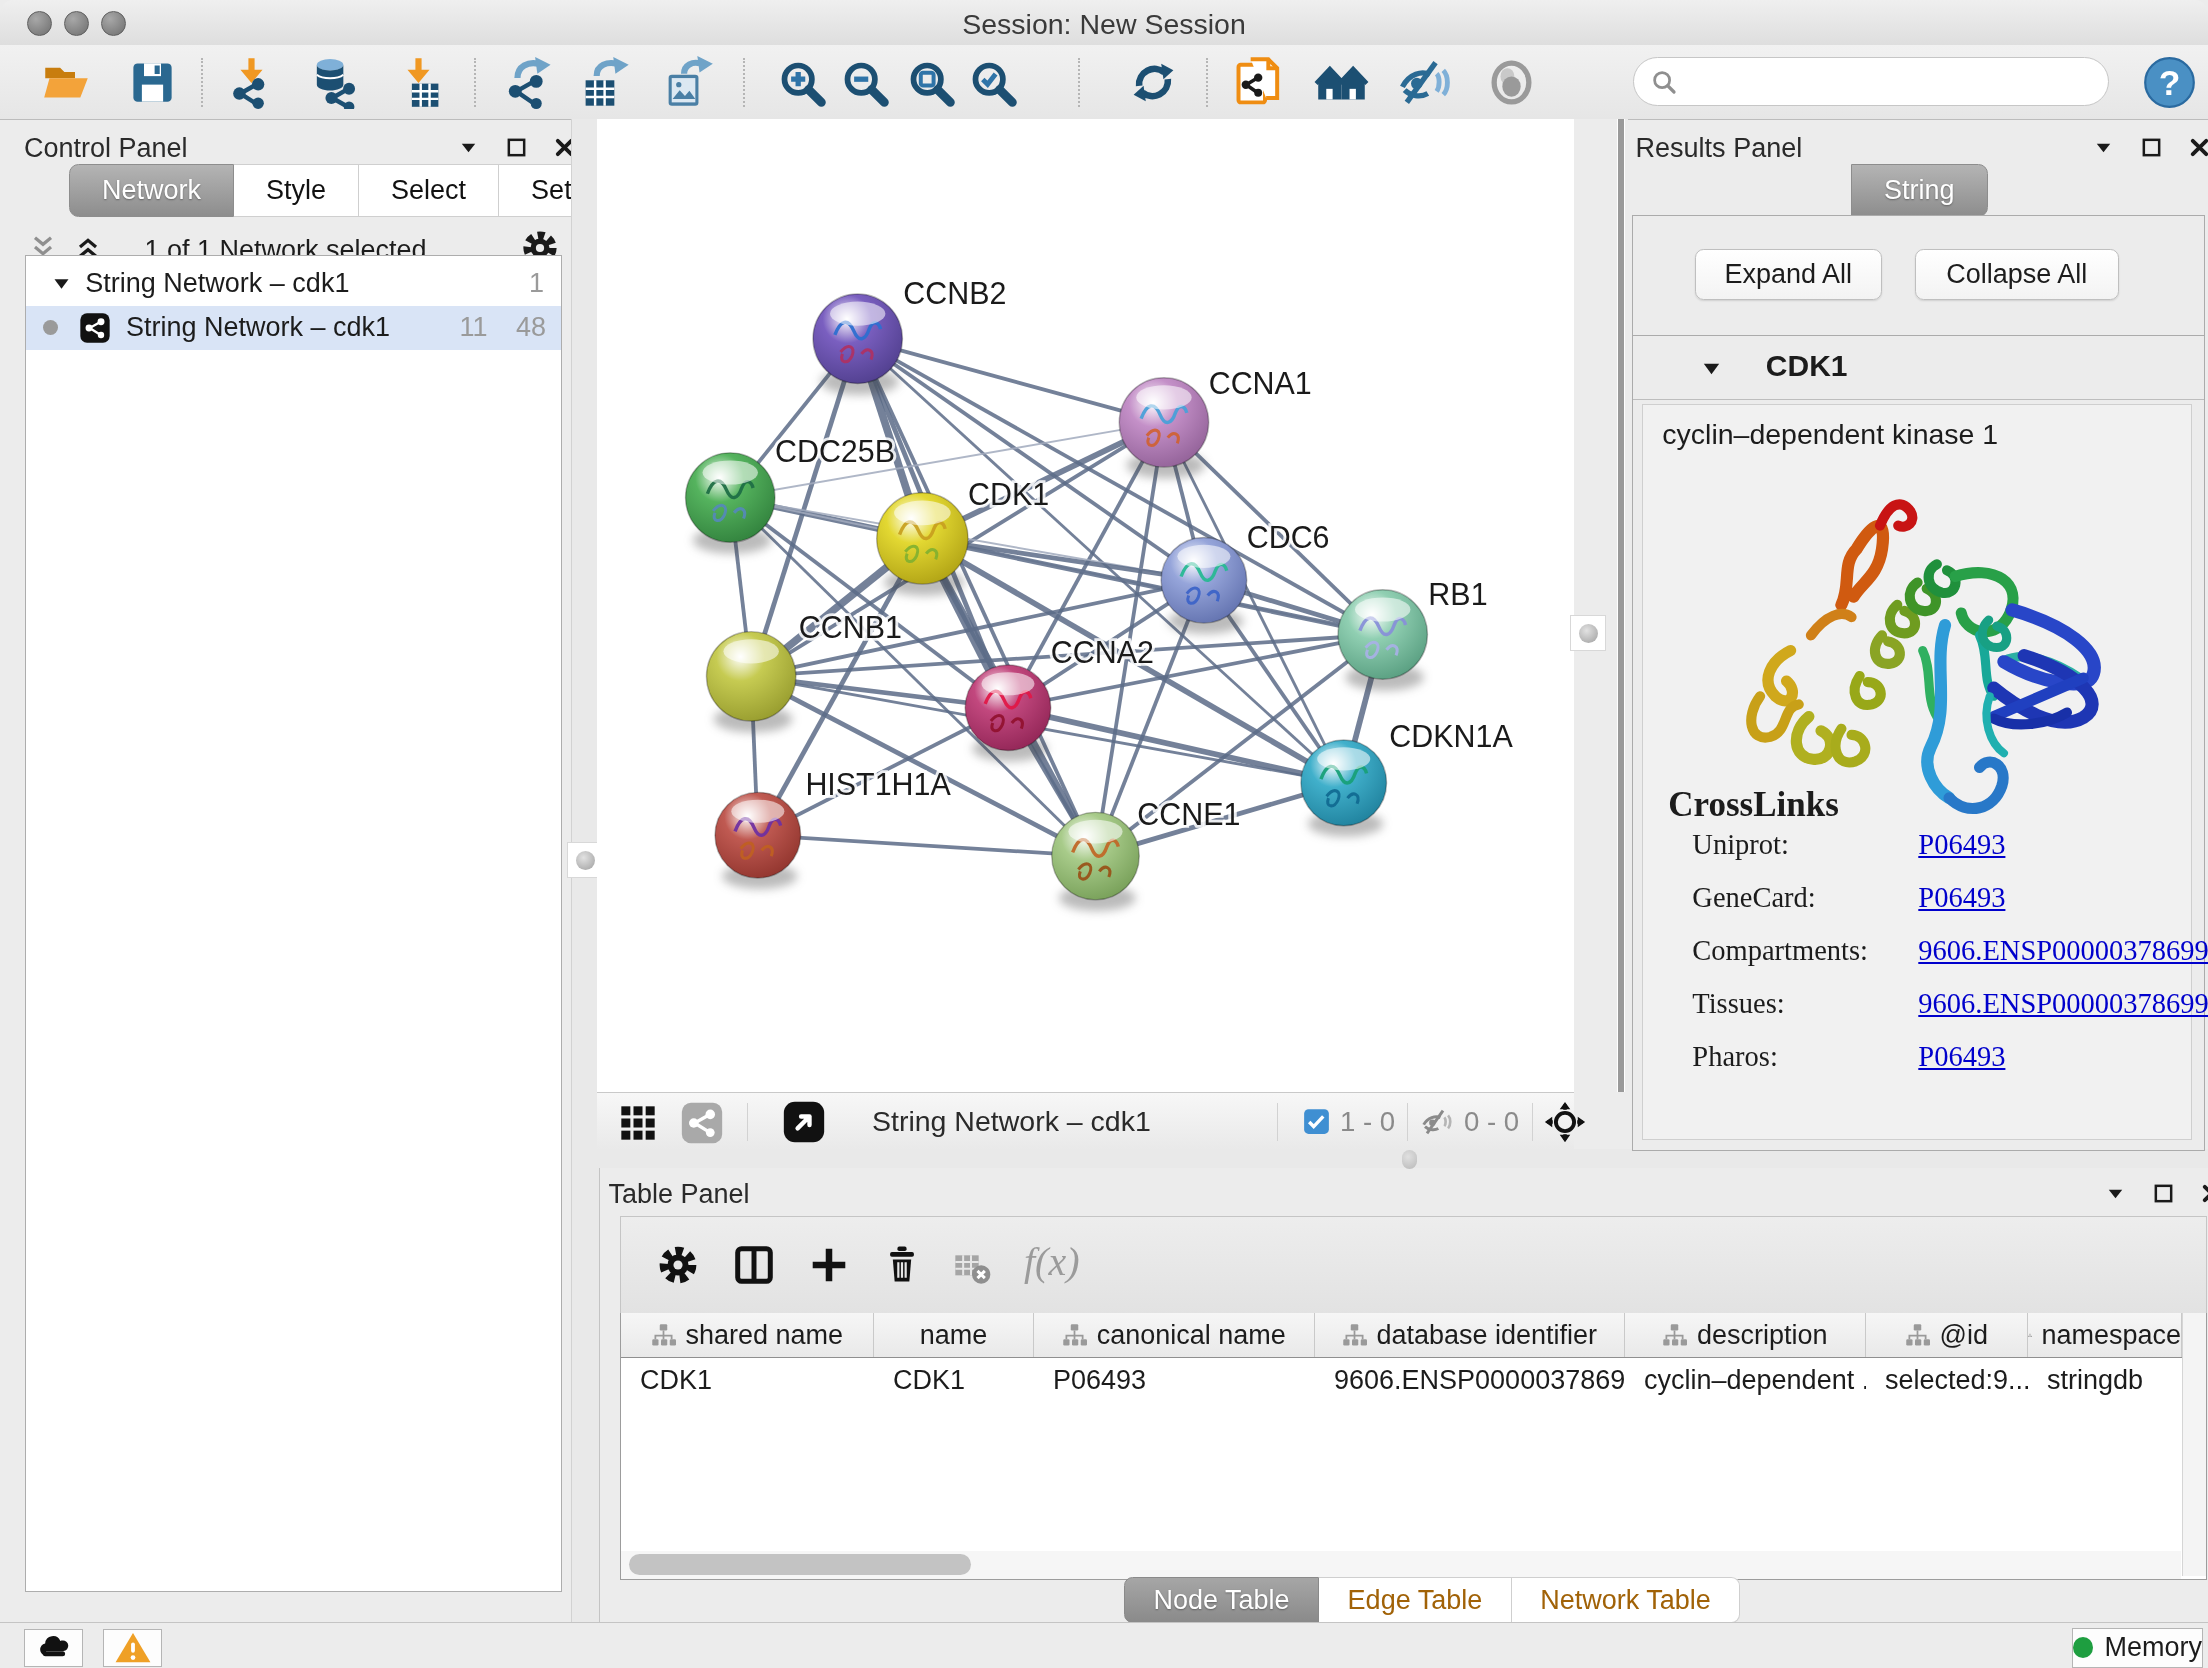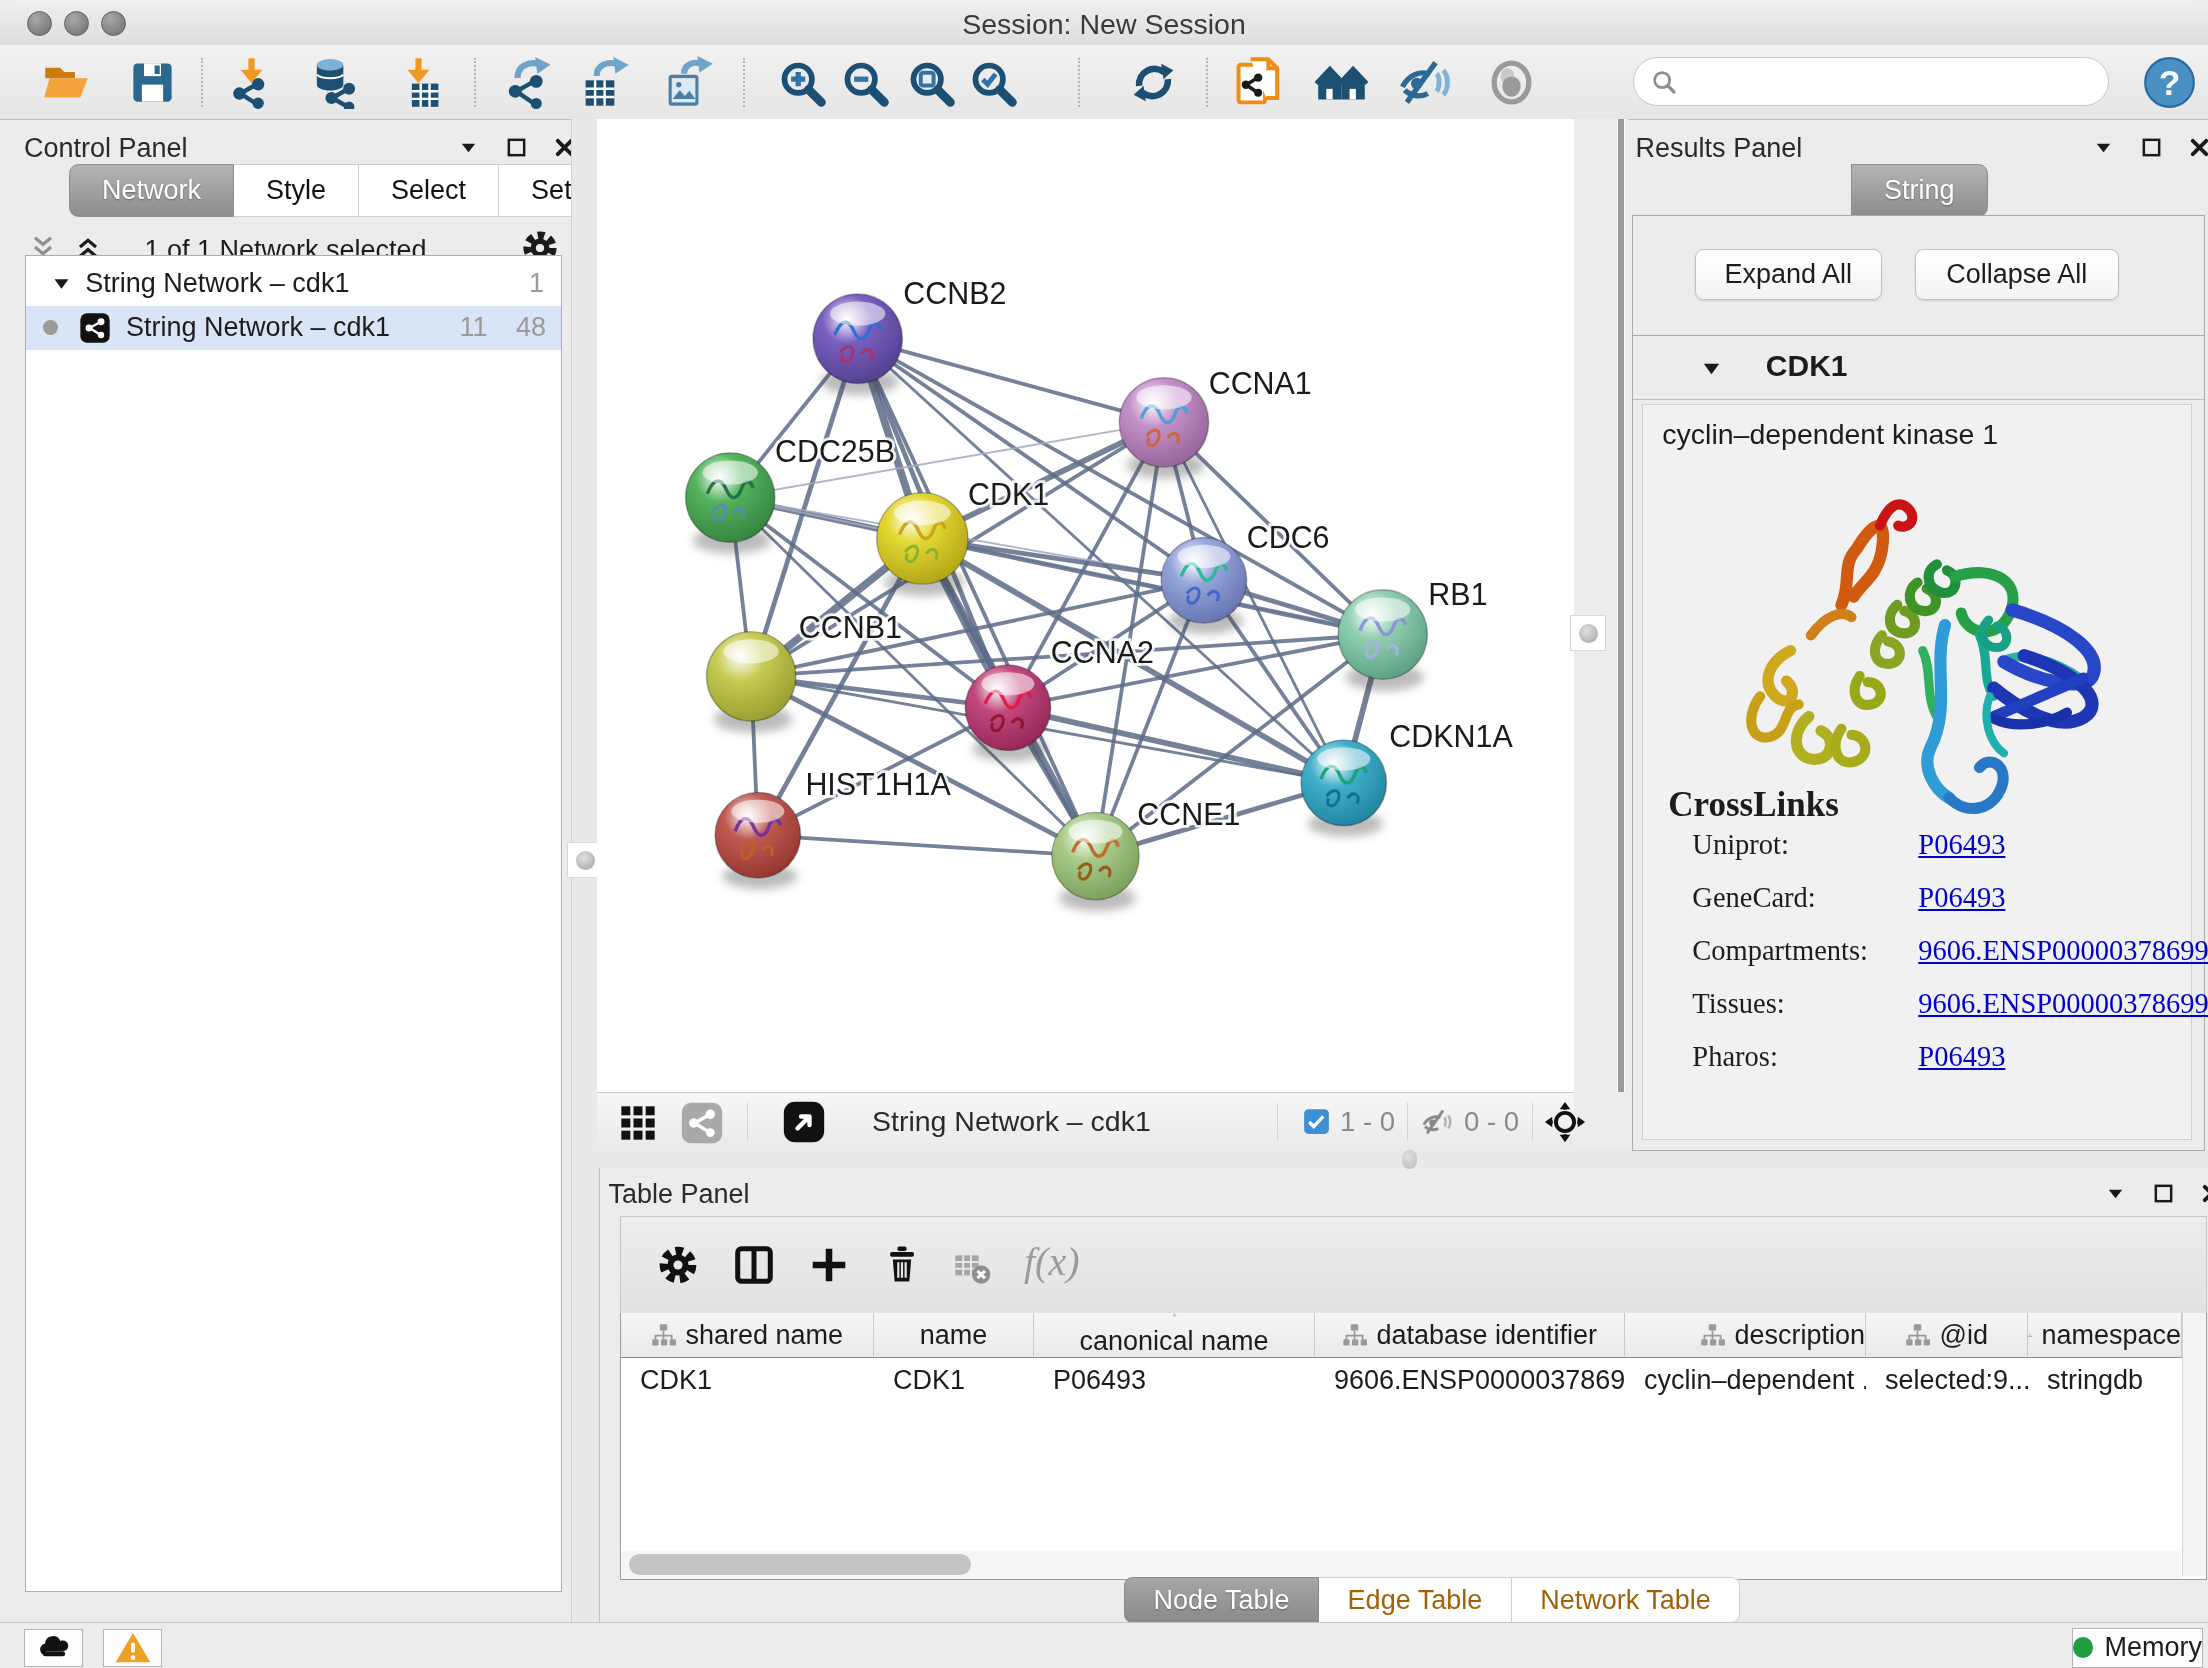--- a/index.html
+++ b/index.html
@@ -707,21 +707,21 @@
             </g>
             <g stroke="#9a9a9a" stroke-width="1.4" fill="none">
               <path d="M10 6v4M3.5 13v-3h13v3M10 10v3"></path>
             </g>
           </svg>
           <span>shared name</span>
         </div>
         <div class="th" style="width: 160px;">
           <span>name</span>
         </div>
-        <div class="th" style="width: 281px; flex-direction: column;">
+        <div class="th" style="width: 281px;">
           <svg viewBox="0 0 20 20" width="25" height="25">
             <g fill="#9a9a9a">
               <rect x="7" y="1" width="6" height="5" rx="1"></rect>
               <rect x="1" y="13" width="5" height="5" rx="1"></rect>
               <rect x="8" y="13" width="5" height="5" rx="1"></rect>
               <rect x="15" y="13" width="5" height="5" rx="1"></rect>
             </g>
             <g stroke="#9a9a9a" stroke-width="1.4" fill="none">
               <path d="M10 6v4M3.5 13v-3h13v3M10 10v3"></path>
             </g>
@@ -735,21 +735,21 @@
               <rect x="1" y="13" width="5" height="5" rx="1"></rect>
               <rect x="8" y="13" width="5" height="5" rx="1"></rect>
               <rect x="15" y="13" width="5" height="5" rx="1"></rect>
             </g>
             <g stroke="#9a9a9a" stroke-width="1.4" fill="none">
               <path d="M10 6v4M3.5 13v-3h13v3M10 10v3"></path>
             </g>
           </svg>
           <span>database identifier</span>
         </div>
-        <div class="th" style="width: 241px; justify-content: flex-end;">
+        <div class="th" style="width: 241px;">
           <svg viewBox="0 0 20 20" width="25" height="25">
             <g fill="#9a9a9a">
               <rect x="7" y="1" width="6" height="5" rx="1"></rect>
               <rect x="1" y="13" width="5" height="5" rx="1"></rect>
               <rect x="8" y="13" width="5" height="5" rx="1"></rect>
               <rect x="15" y="13" width="5" height="5" rx="1"></rect>
             </g>
             <g stroke="#9a9a9a" stroke-width="1.4" fill="none">
               <path d="M10 6v4M3.5 13v-3h13v3M10 10v3"></path>
             </g>

